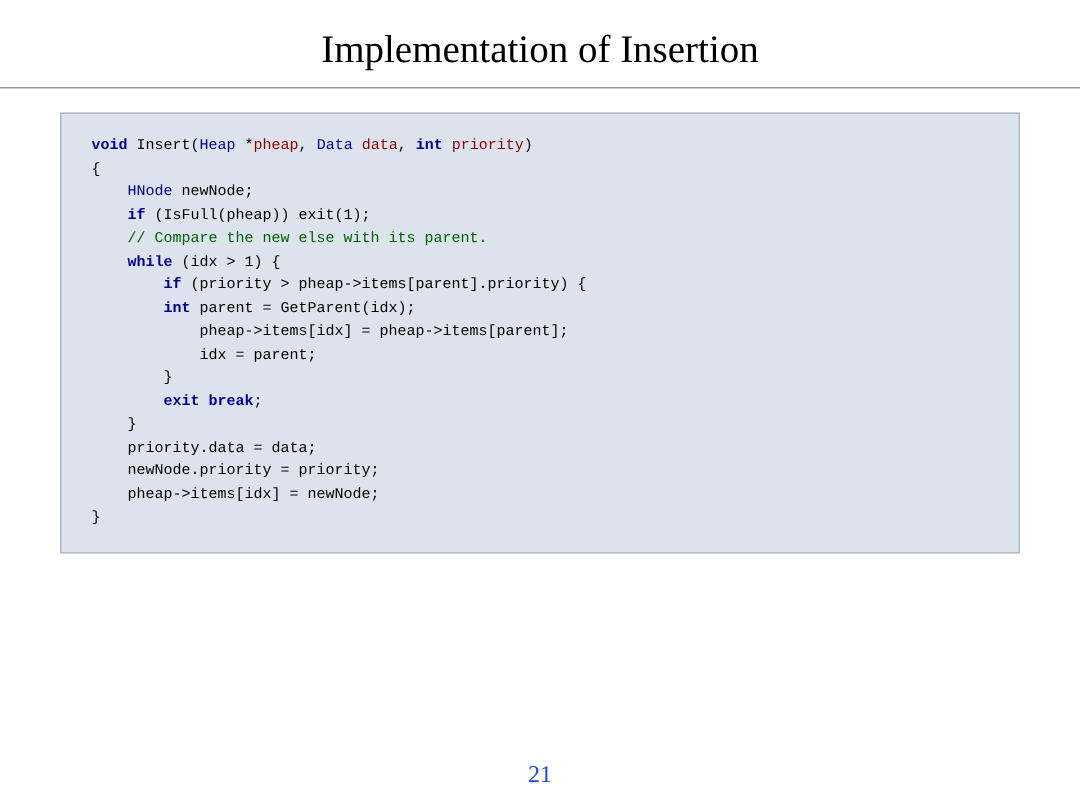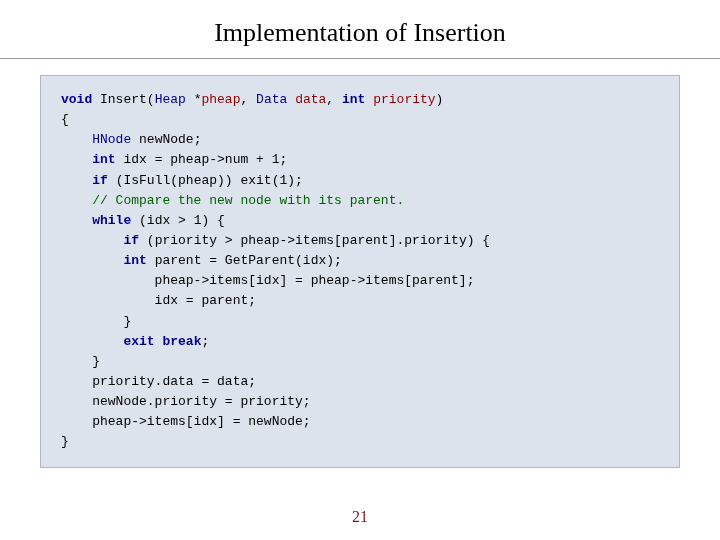--- a/index.html
+++ b/index.html
@@ -29,58 +29,57 @@
       font-weight: normal;
       font-family: 'Times New Roman', Times, serif;
       color: #000;
     }
     .code-container {
       width: 640px;
       background: #dce3ec;
       border: 1px solid #b0b8c8;
       padding: 14px 20px 14px 20px;
       font-family: 'Courier New', Courier, monospace;
-      font-size: 13px;
+      font-size: 10px;
       line-height: 1.55;
       color: #000;
     }
     .code-line {
       white-space: pre;
       display: block;
     }
     .kw { color: #00008b; font-weight: bold; }
     .type { color: #00008b; }
     .param { color: #8b0000; }
     .comment { color: #006400; }
     .footer {
       position: absolute;
       bottom: 14px;
       width: 100%;
       text-align: center;
       font-size: 16px;
-      color: #7f1d1d;
+      color: #1d4ed8;
       font-family: 'Times New Roman', Times, serif;
     }
   </style>
 </head>
 <body>
 
 <div class="page">
   <div class="title-area">
     <span class="slide-title">Implementation of Insertion</span>
   </div>
 
   <div class="code-container">
 
     <span class="code-line"><span class="kw">void</span> Insert(<span class="type">Heap</span> *<span class="param">pheap</span>, <span class="type">Data</span> <span class="param">data</span>, <span class="kw">int</span> <span class="param">priority</span>)</span>
     <span class="code-line">{</span>
     <span class="code-line">    <span class="type">HNode</span> newNode;</span>
-    <span class="code-line">    <span class="kw">int</span> idx = pheap-&gt;num + 1;</span>
     <span class="code-line">    <span class="kw">if</span> (IsFull(pheap)) exit(1);</span>
-    <span class="code-line"><span class="comment">    // Compare the new node with its parent.</span></span>
+    <span class="code-line"><span class="comment">    // Compare the new else with its parent.</span></span>
     <span class="code-line">    <span class="kw">while</span> (idx &gt; 1) {</span>
     <span class="code-line">        <span class="kw">if</span> (priority &gt; pheap-&gt;items[parent].priority) {</span>
     <span class="code-line">        <span class="kw">int</span> parent = GetParent(idx);</span>
     <span class="code-line">            pheap-&gt;items[idx] = pheap-&gt;items[parent];</span>
     <span class="code-line">            idx = parent;</span>
     <span class="code-line">        }</span>
     <span class="code-line">        <span class="kw">exit</span> <span class="kw">break</span>;</span>
     <span class="code-line">    }</span>
     <span class="code-line">    priority.data = data;</span>
     <span class="code-line">    newNode.priority = priority;</span>

